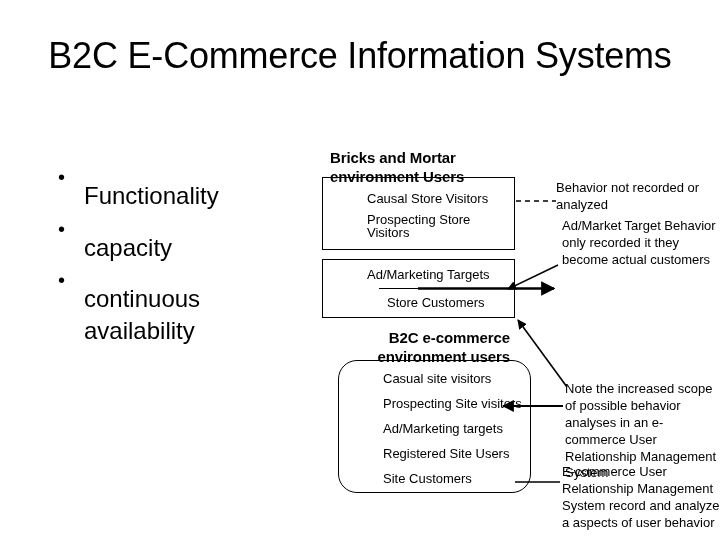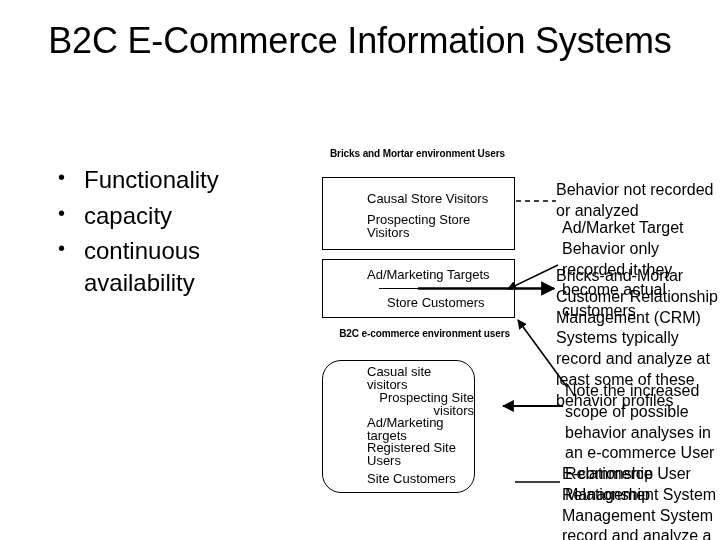--- a/index.html
+++ b/index.html
@@ -14,21 +14,21 @@
     background: #ffffff;
     overflow: hidden;
     font-family: "Liberation Sans", sans-serif;
     color: #000000;
   }
 
   
   #title {
     position: absolute;
     left: 36px;
-    top: 20px;
+    top: 35px;
     width: 648px;
     text-align: center;
     font-size: 36px;
     line-height: 1.18;
     font-weight: normal;
     letter-spacing: -0.2px;
   }
 
   
   #left-body {
@@ -50,33 +50,34 @@
     padding-left: 18px;
   }
   .bullet-dot {
     flex: 0 0 auto;
     width: 26px;
     font-size: 20px;
     line-height: 1.32;
   }
   .bullet-text {
     flex: 1 1 auto;
+    margin-top: 16px;
   }
 
   
   #diagram {
     position: absolute;
     left: 0;
     top: 0;
     width: 720px;
     height: 540px;
   }
   .grp-label {
     position: absolute;
-    font-size: 10px;
+    font-size: 15px;
     font-weight: bold;
     line-height: 1.28;
     letter-spacing: -0.1px;
   }
   .box {
     position: absolute;
     border: 1.5px solid #000;
     box-sizing: border-box;
     background: transparent;
     padding-left: 36px;
@@ -89,21 +90,21 @@
     align-items: center;
     box-sizing: border-box;
   }
   .divider-top {
     border-top: 1.5px solid #000;
   }
 
   
   .note {
     position: absolute;
-    font-size: 16px;
+    font-size: 13px;
     line-height: 1.30;
   }
 
   
   #connectors {
     position: absolute;
     left: 0;
     top: 0;
     width: 720px;
     height: 540px;
@@ -144,21 +145,21 @@
       <div class="box-row" style="height:28px;">Prospecting Store Visitors</div>
     </div>
 
     <div class="box" style="left:322px; top:259px; width:193px; height:59px;">
       <div class="box-row" style="height:28px;">Ad/Marketing Targets</div>
       <div class="box-row divider-top" style="height:28px;margin-left:20px;">Store Customers</div>
     </div>
 
     <div class="grp-label" style="left:330px; top:328px; width:180px;text-align:right;">B2C e-commerce environment users</div>
 
-    <div class="box" style="left:322px; top:360px; width:153px; height:133px;border-radius:19px;">
+    <div class="box" style="left:338px; top:360px; width:193px; height:133px;border-radius:19px;">
       <div class="box-row" style="height:26px; margin-top:4px;">Casual site visitors</div>
       <div class="box-row" style="height:25px;text-align:right;">Prospecting Site visitors</div>
       <div class="box-row" style="height:25px;">Ad/Marketing targets</div>
       <div class="box-row" style="height:25px;">Registered Site Users</div>
       <div class="box-row" style="height:25px;text-align:center;">Site Customers</div>
     </div>
 
     <svg id="connectors" viewBox="0 0 720 540">
       <defs>
         <marker id="arrow-thin" viewBox="0 0 10 10" refX="9" refY="5" markerWidth="6" markerHeight="6" orient="auto-start-reverse">
@@ -179,20 +180,19 @@
 
       <line x1="563" y1="406" x2="503" y2="406" stroke="#000" stroke-width="2.2" marker-end="url(#arrow-thick)"></line>
 
       <polyline points="515,482 560,482" fill="none" stroke="#000" stroke-width="1.5"></polyline>
     </svg>
 
     <div class="note" style="left:556px; top:180px; width:160px;">Behavior not recorded or analyzed</div>
 
     <div class="note" style="left:562px; top:218px; width:158px;">Ad/Market Target Behavior only recorded it they become actual customers</div>
 
-    <div class="note" style="left:556px; top:266px; width:164px;">Bricks-and-Mortar Customer Relationship Management (CRM) Systems typically record and analyze at least some of these behavior profiles</div>
 
     <div class="note" style="left:565px; top:381px; width:155px;">Note the increased scope of possible behavior analyses in an e-commerce User Relationship Management System</div>
 
     <div class="note" style="left:562px; top:464px; width:160px;">E-commerce User Relationship Management System record and analyze a aspects of user behavior</div>
 
   </div>
 </div>
 
 </body></html>

